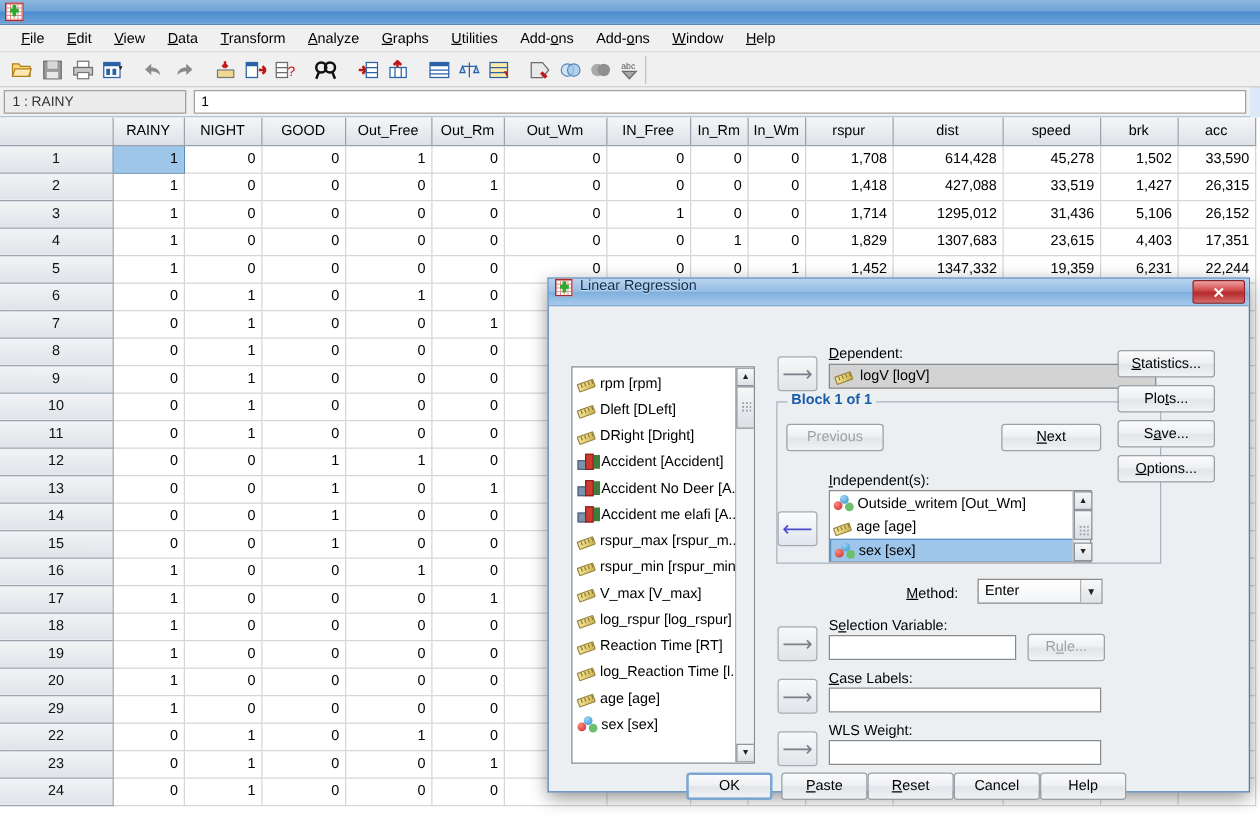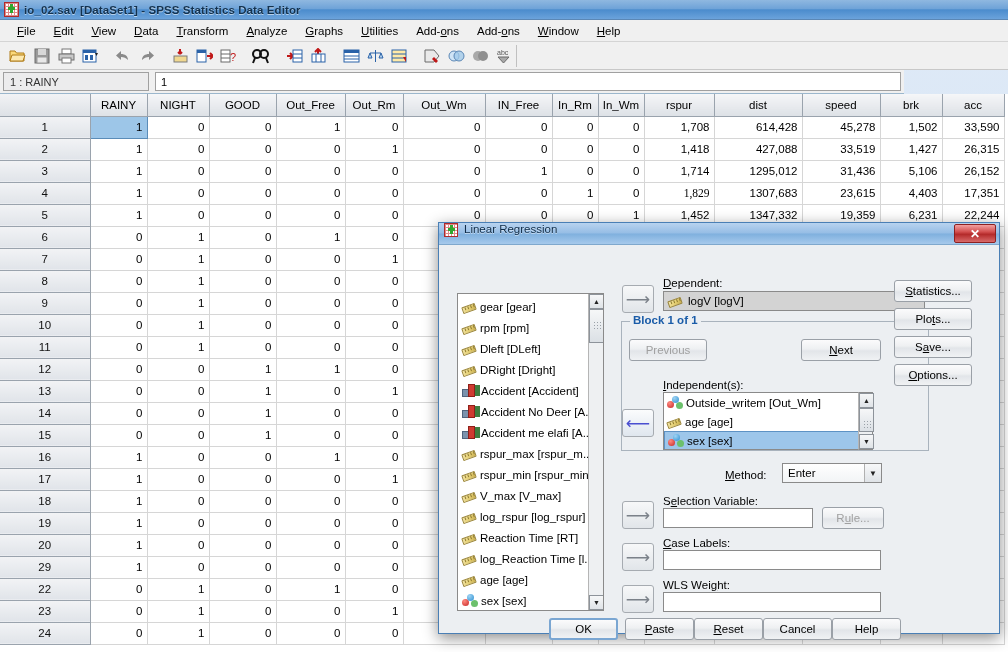--- a/index.html
+++ b/index.html
@@ -73,21 +73,21 @@
     width:24px;height:24px;display:flex;align-items:center;justify-content:center;
     cursor:default; flex:none;
   }
   .tb-sep { width:9px; height:22px; flex:none; }
   .tb-group-end {
     border-right:1px solid #c0c0c0; margin-right:4px; height:22px; width:1px; flex:none;
   }
 
   
   .cellbar {
-    position:absolute; left:0; top:70px; width:904px; height:24px;
+    position:absolute; left:0; top:70px; width:1000px; height:24px;
     background:#f0f0f0; display:flex; align-items:center; padding:2px 3px;
     border-bottom:1px solid #9bb7cd;
   }
   .cellref {
     width:146px; height:19px; background:#ececed; border:1px solid #a0a0a0;
     display:flex; align-items:center; padding-left:6px; font-size:11px; color:#333;
   }
   .cellval {
     flex:1; height:19px; background:#fff; border:1px solid #a0a0a0;
     margin-left:6px; display:flex; align-items:center; padding-left:5px;
@@ -297,21 +297,20 @@
 </style>
 </head>
 <body>
 
 <div id="app">
 
   <div class="titlebar">
     <div class="title-icon">
       <div class="spss-icon"></div>
     </div>
-    <div class="title-text">io_02.sav [DataSet1] - SPSS Statistics Data Editor</div>
   </div>
 
   <div class="menubar">
     <div class="menu-item"><u>F</u><span>ile</span></div>
     <div class="menu-item"><u>E</u>dit</div>
     <div class="menu-item"><u>V</u>iew</div>
     <div class="menu-item"><u>D</u>ata</div>
     <div class="menu-item"><u>T</u>ransform</div>
     <div class="menu-item"><u>A</u>nalyze</div>
     <div class="menu-item"><u>G</u>raphs</div>
@@ -543,21 +542,21 @@
             <td class="rowhead">4</td>
             <td class="cell" style="width: 57px;">1</td>
             <td class="cell" style="width: 62px;">0</td>
             <td class="cell" style="width: 67px;">0</td>
             <td class="cell" style="width: 69px;">0</td>
             <td class="cell" style="width: 58px;">0</td>
             <td class="cell" style="width: 82px;">0</td>
             <td class="cell" style="width: 67px;">0</td>
             <td class="cell" style="width: 46px;">1</td>
             <td class="cell" style="width: 46px;">0</td>
-            <td class="cell" style="width: 70px; font-family: Liberation Serif, serif;">1,829</td>
+            <td class="cell" style="width: 70px;">1,829</td>
             <td class="cell" style="width: 88px;">1307,683</td>
             <td class="cell" style="width: 78px;">23,615</td>
             <td class="cell" style="width: 62px;">4,403</td>
             <td class="cell" style="width: 62px;">17,351</td>
           </tr>
           <tr>
             <td class="rowhead">5</td>
             <td class="cell" style="width: 57px;">1</td>
             <td class="cell" style="width: 62px;">0</td>
             <td class="cell" style="width: 67px;">0</td>
@@ -909,24 +908,20 @@
       <div class="dlg-title-text">Linear Regression</div>
       <div class="dlg-close">✕</div>
     </div>
 
     <div class="dlg-body">
 
       <div class="varlist">
         <div class="inner" id="varlist-inner">
             <div class="var-row">
               <span class="ico ico-scale"></span>
-              <span class="lbl">gear [gear]</span>
-            </div>
-            <div class="var-row">
-              <span class="ico ico-scale"></span>
               <span class="lbl">rpm [rpm]</span>
             </div>
             <div class="var-row">
               <span class="ico ico-scale"></span>
               <span class="lbl">Dleft [DLeft]</span>
             </div>
             <div class="var-row">
               <span class="ico ico-scale"></span>
               <span class="lbl">DRight [Dright]</span>
             </div>

